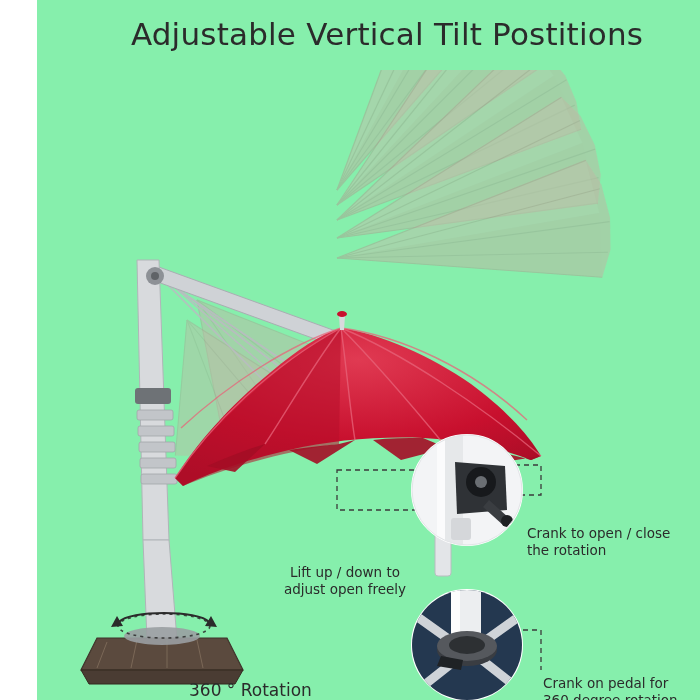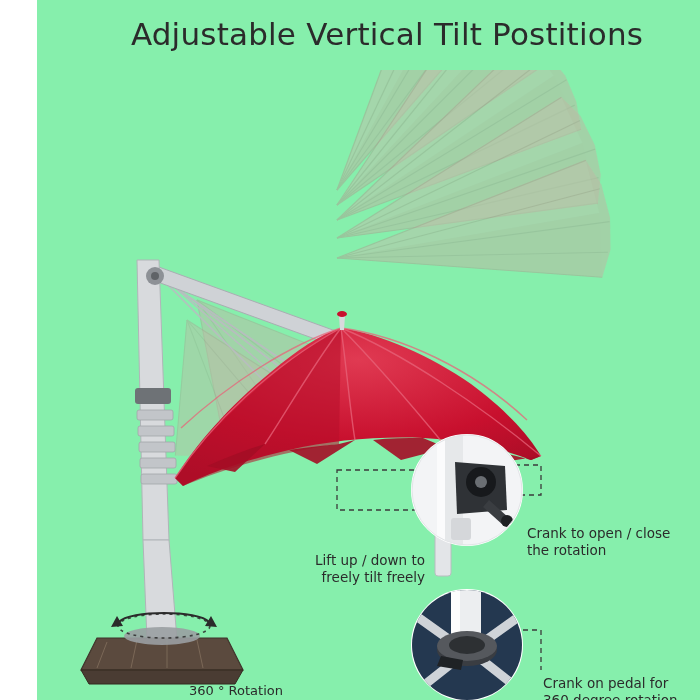--- a/index.html
+++ b/index.html
@@ -47,42 +47,42 @@
   }
   .callout-text {
     position: absolute;
     font-size: 13.5px;
     color: #2b2b2b;
     line-height: 17px;
     font-family: "DejaVu Sans", sans-serif;
   }
   #lbl-lift {
     left: 228px;
-    top: 482px;
+    top: 494px;
     width: 160px;
-    text-align: right;
+    text-align: center;
   }
   #lbl-crank {
     left: 490px;
     top: 455px;
     width: 180px;
     text-align: left;
   }
   #lbl-pedal {
     left: 506px;
     top: 605px;
     width: 180px;
     text-align: left;
   }
   #lbl-rotation {
     left: 152px;
     top: 612px;
     width: 200px;
     text-align: left;
-    font-size: 13px;
+    font-size: 17px;
   }
 </style>
 </head>
 <body>
 
 <div id="page">
 
   <div id="title">Adjustable Vertical Tilt Postitions</div>
 
   <div class="stage">
@@ -340,21 +340,21 @@
           <ellipse cx="430" cy="575" rx="18" ry="9" fill="#2d3033"></ellipse>
 
           <path d="M404,586 L 426,590 L 424,600 L 400,596 Z" fill="#1f2225"></path>
         </g>
       </g>
 
     </svg>
 
     <div class="callout-text" id="lbl-lift">
       <span>Lift up / down to</span><br>
-      <span>freely tilt freely</span>
+      <span>adjust open freely</span>
     </div>
 
     <div class="callout-text" id="lbl-crank">
       <span>Crank to open / close</span><br>
       <span>the rotation</span>
     </div>
 
     <div class="callout-text" id="lbl-pedal">
       <span>Crank on pedal for</span><br>
       <span>360 degree rotation</span>

